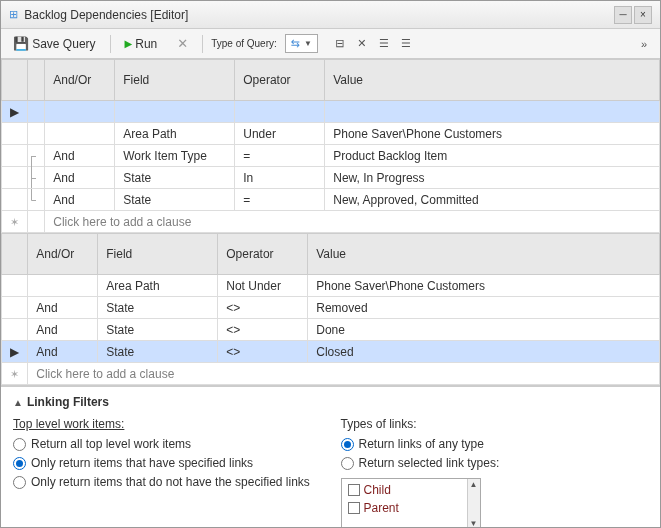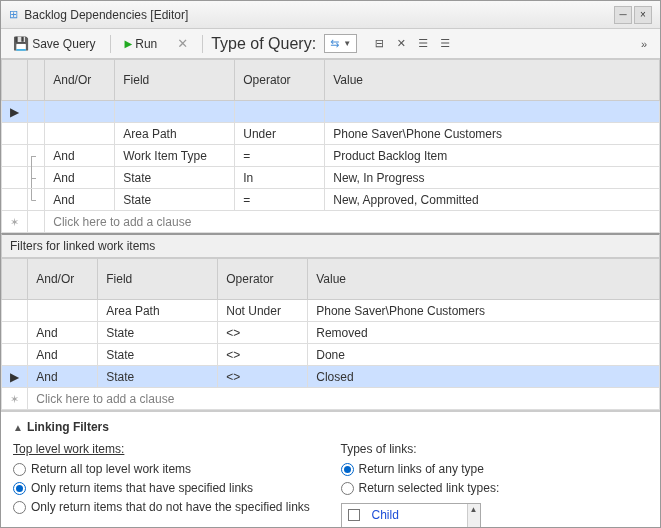--- a/index.html
+++ b/index.html
@@ -82,21 +82,21 @@
       color: #333;
     }
 
     .toolbar-sep {
       width: 1px;
       height: 18px;
       background: #ccc;
     }
 
     .query-type-label {
-      font-size: 16px;
+      font-size: 10px;
       color: #333;
     }
 
     .query-type-dropdown {
       display: flex;
       align-items: center;
       border: 1px solid #aaa;
       background: white;
       padding: 2px 5px;
       cursor: pointer;
@@ -246,24 +246,24 @@
       height: 52px;
       overflow-y: auto;
       margin-top: 4px;
       padding: 2px;
       position: relative;
     }
 
     .link-type-item {
       display: flex;
       align-items: center;
-      gap: 12px;
+      gap: 4px;
       padding: 2px 4px;
       font-size: 12px;
-      color: #1d4ed8;
+      color: #7f1d1d;
     }
 
     .checkbox-box {
       width: 12px;
       height: 12px;
       border: 1px solid #777;
       background: white;
       flex-shrink: 0;
     }
 
@@ -404,23 +404,20 @@
         <tr class="add-clause-row">
           <td>
             <span class="star-icon">✶</span>
           </td>
           <td></td>
           <td colspan="4">Click here to add a clause</td>
         </tr>
       </tbody>
     </table>
 
-    <div class="section-header">
-      <span>Filters for linked work items</span>
-    </div>
 
     <table class="query-table">
       <thead>
         <tr>
           <th style="width:18px;"></th>
           <th class="col-andor">And/Or</th>
           <th class="col-field">Field</th>
           <th class="col-operator">Operator</th>
           <th class="col-value">Value</th>
         </tr>

